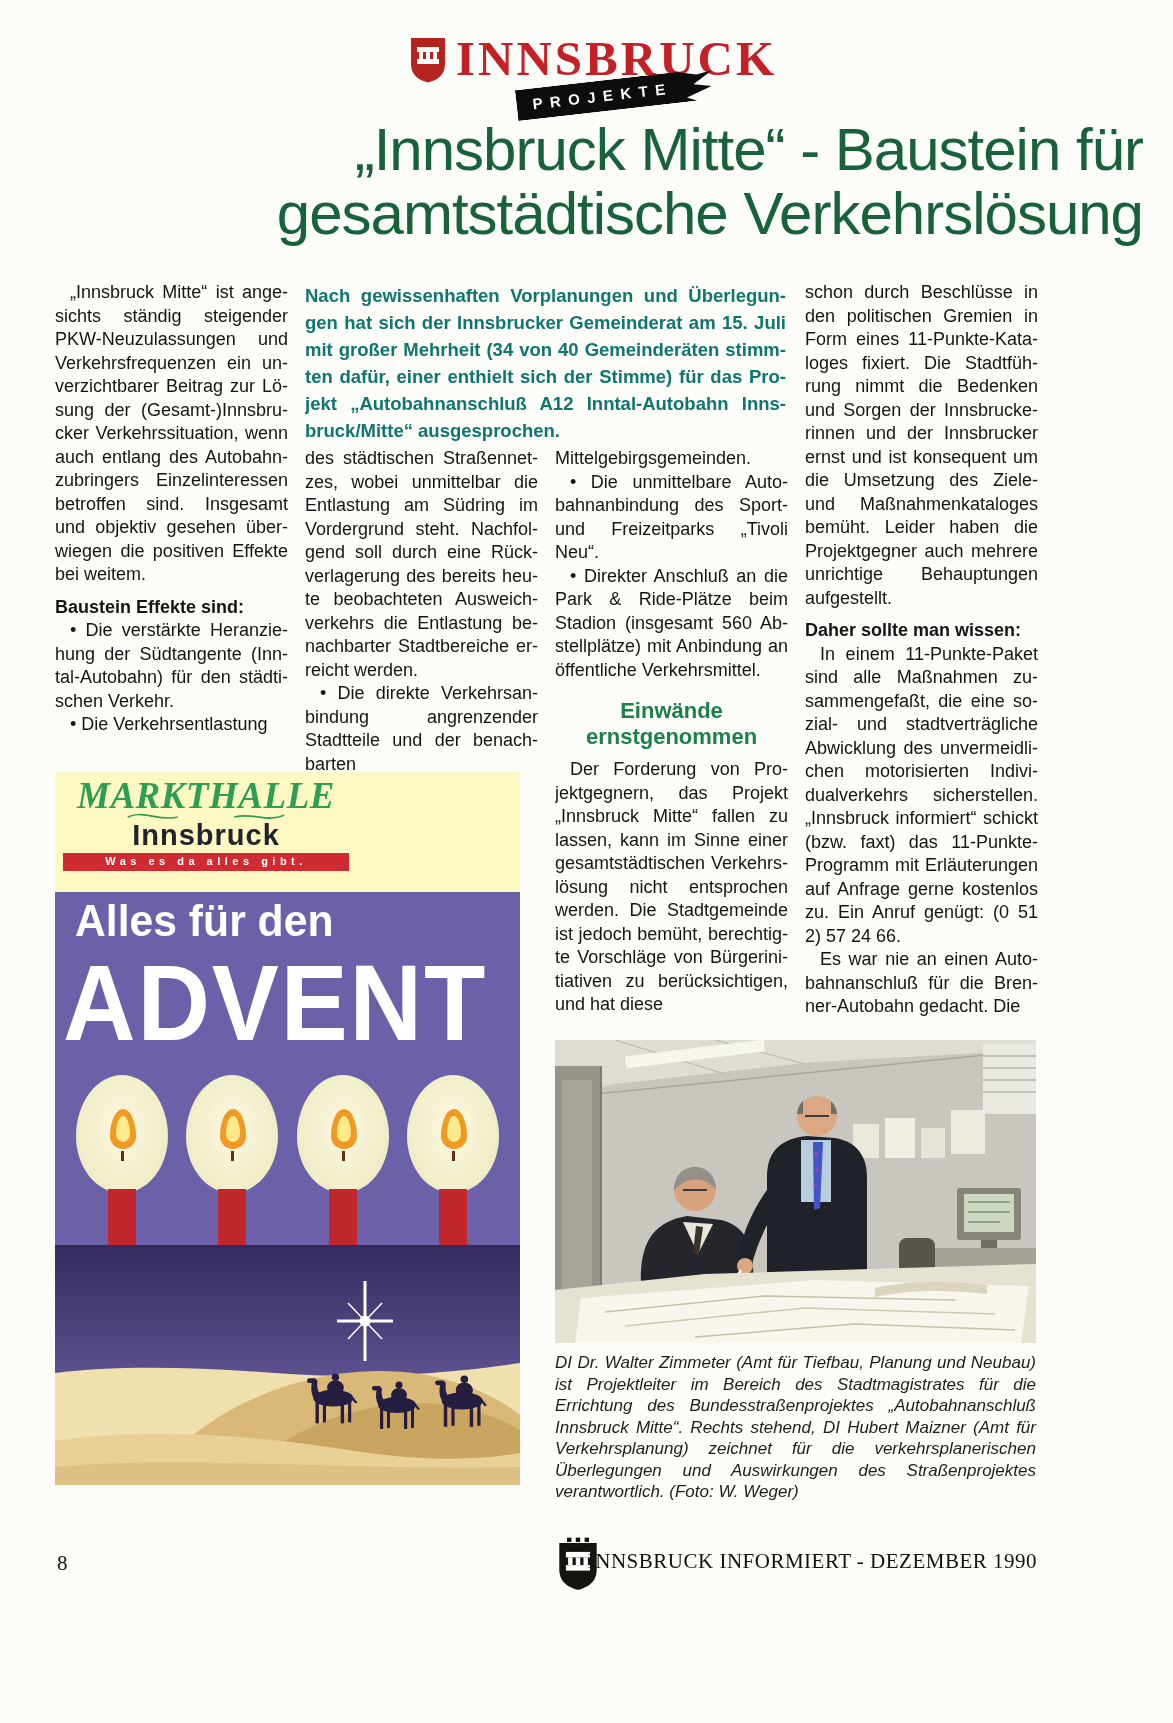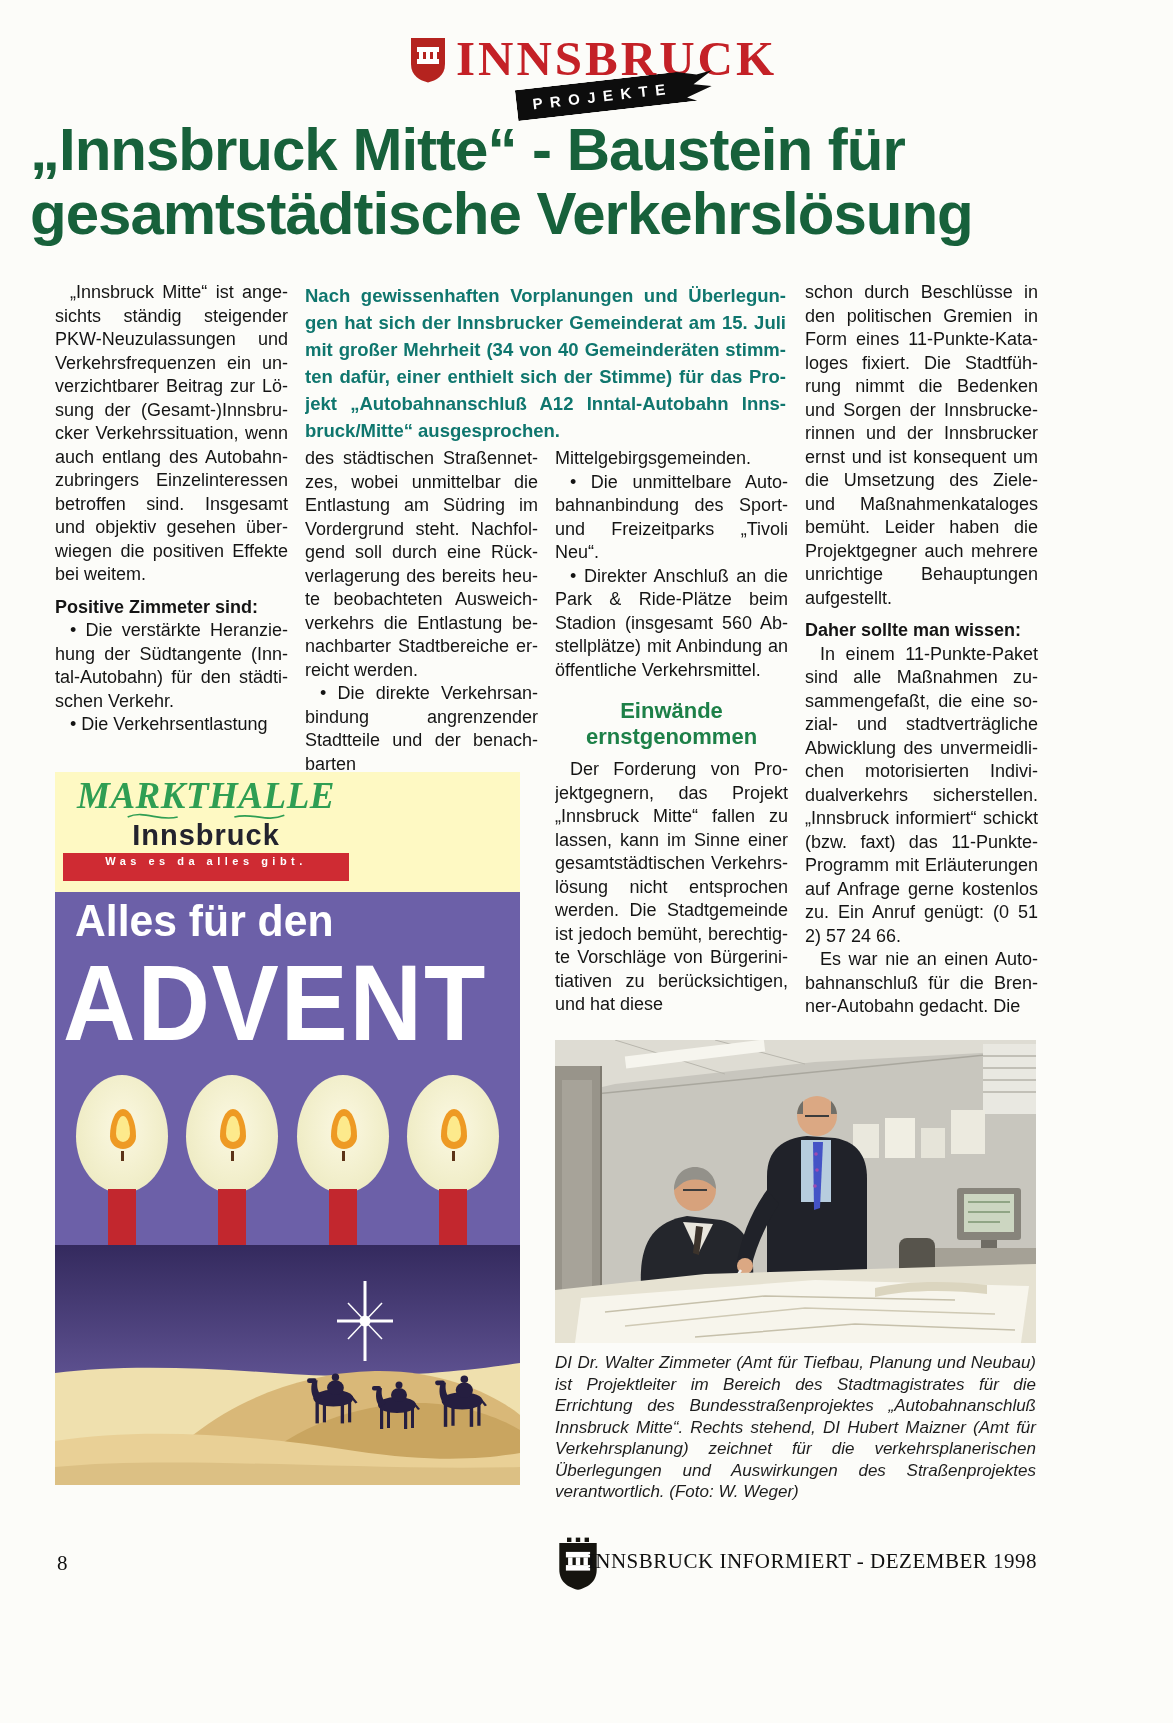--- a/index.html
+++ b/index.html
@@ -22,21 +22,21 @@
     position:absolute; left:108px; top:45px; width:198px; height:31px;
     background:#0d0d0d; transform:rotate(-6.5deg);
     clip-path:polygon(0 0, 82% 0, 92% 16%, 100% 8%, 90% 46%, 99% 58%, 86% 86%, 91% 100%, 0 100%);
   }
   .banner span {
     display:block; color:#fff; font-weight:bold; font-size:15px;
     letter-spacing:7.5px; line-height:31px; padding-left:16px;
   }
   .headline {
     position:absolute; top:118px; left:30px; right:30px; margin:0;
-    text-align:left; font-weight:bold; font-size:60px; line-height:64px;
+    text-align:right; font-weight:normal; font-size:60px; line-height:64px;
     letter-spacing:-1px; color:#17613b;
   }
 
   
   .col { position:absolute; font-size:18px; line-height:23.5px; text-align:justify; overflow:hidden; hyphens:auto; }
   .col p { margin:0; }
   .ind { text-indent:15px; }
   .subh { font-weight:bold; margin-top:9px !important; text-indent:0 !important; }
   .colA { left:55px;  top:281px; width:233px; height:490px; }
   .colB { left:305px; top:447px; width:233px; height:325px; }
@@ -57,21 +57,21 @@
   .ad-top { position:absolute; left:0; top:0; width:100%; height:120px; background:#fef9c3; }
   .mh-box { position:absolute; left:8px; top:4px; width:286px; text-align:center; }
   .mh-name {
     font-family:"Liberation Serif", serif; font-weight:bold; font-style:italic;
     font-size:37px; line-height:40px; color:#2f9e53; letter-spacing:0.5px;
   }
   .mh-flourish { display:block; margin:-4px auto 0; width:200px; height:10px; }
   .mh-city { font-weight:bold; font-size:29px; line-height:30px; color:#23232e; letter-spacing:1px; margin-top:-2px; }
   .mh-strip {
     margin-top:3px; background:#cf2b33; color:#fff; font-weight:bold;
-    font-size:11px; line-height:15px; letter-spacing:4.5px; padding:1px 0 12px;
+    font-size:11px; line-height:15px; letter-spacing:4.5px; padding:1px 0 2px;
   }
   .ad-line1 {
     position:absolute; left:20px; top:126px; color:#fff; font-weight:bold;
     font-size:44px; line-height:46px; transform:scaleX(0.97); transform-origin:left;
     white-space:nowrap;
   }
   .ad-line2 {
     position:absolute; left:8px; top:176px; color:#fff; font-weight:bold;
     font-size:108px; line-height:110px; letter-spacing:2px;
     transform:scaleX(0.93); transform-origin:left; white-space:nowrap;
@@ -130,21 +130,21 @@
     </div>
   </div>
 
   <h1 class="headline">
     <span>„Innsbruck Mitte“ - Baustein für</span><br>
     <span>gesamtstädtische Verkehrslösung</span>
   </h1>
 
   <div class="col colA">
     <p class="ind">„Innsbruck Mitte“ ist an­ge­sichts stän­dig stei­gen­der PKW-Neu­zu­las­sun­gen und Ver­kehrs­fre­quen­zen ein un­ver­zicht­ba­rer Bei­trag zur Lö­sung der (Ge­samt-)Inns­bru­cker Ver­kehrs­si­tua­tion, wenn auch ent­lang des Au­to­bahn­zu­brin­gers Ein­zel­in­ter­es­sen be­trof­fen sind. Ins­ge­samt und ob­jek­tiv ge­se­hen über­wie­gen die po­si­ti­ven Ef­fek­te bei wei­tem.</p>
-    <p class="subh">Positive Zimmeter sind:</p>
+    <p class="subh">Baustein Effekte sind:</p>
     <p class="ind">• Die ver­stärk­te Her­an­zie­hung der Süd­tan­gen­te (Inn­tal-Au­to­bahn) für den städ­ti­schen Ver­kehr.</p>
     <p class="ind">• Die Ver­kehrs­ent­las­tung</p>
   </div>
 
   <div class="intro">Nach ge­wis­sen­haf­ten Vor­pla­nun­gen und Über­le­gun­gen hat sich der Inns­bru­cker Ge­mein­de­rat am 15. Juli mit gro­ßer Mehr­heit (34 von 40 Ge­mein­de­rä­ten stimm­ten da­für, ei­ner ent­hielt sich der Stim­me) für das Pro­jekt „Au­to­bahn­an­schluß A12 Inn­tal-Au­to­bahn Inns­bruck/Mit­te“ aus­ge­spro­chen.</div>
 
   <div class="col colB">
     <p>des städ­ti­schen Stra­ßen­net­zes, wo­bei un­mit­tel­bar die Ent­las­tung am Süd­ring im Vor­der­grund steht. Nach­fol­gend soll durch eine Rück­ver­la­ge­rung des be­reits heu­te be­ob­ach­te­ten Aus­weich­ver­kehrs die Ent­las­tung be­nach­bar­ter Stadt­be­rei­che er­reicht wer­den.</p>
     <p class="ind">• Die di­rek­te Ver­kehrs­an­bin­dung an­gren­zen­der Stadt­tei­le und der be­nach­bar­ten</p>
   </div>
@@ -326,15 +326,15 @@
     <rect x="10" y="0" width="4" height="4" fill="#15140f"></rect>
     <rect x="18" y="0" width="4" height="4" fill="#15140f"></rect>
     <rect x="26" y="0" width="4" height="4" fill="#15140f"></rect>
     <path d="M3,5 H37 V29 C37,41 28,45.5 20,47.5 C12,45.5 3,41 3,29 Z" fill="#15140f"></path>
     <rect x="9" y="13" width="22" height="5" fill="#ffffff"></rect>
     <rect x="9" y="25" width="22" height="5" fill="#ffffff"></rect>
     <rect x="11" y="18" width="4" height="7" fill="#ffffff"></rect>
     <rect x="18" y="18" width="4" height="7" fill="#ffffff"></rect>
     <rect x="25" y="18" width="4" height="7" fill="#ffffff"></rect>
   </svg>
-  <div class="footer-title">INNSBRUCK INFORMIERT - DEZEMBER 1998</div>
+  <div class="footer-title">INNSBRUCK INFORMIERT - DEZEMBER 1990</div>
 
 </div>
 
 </body></html>

